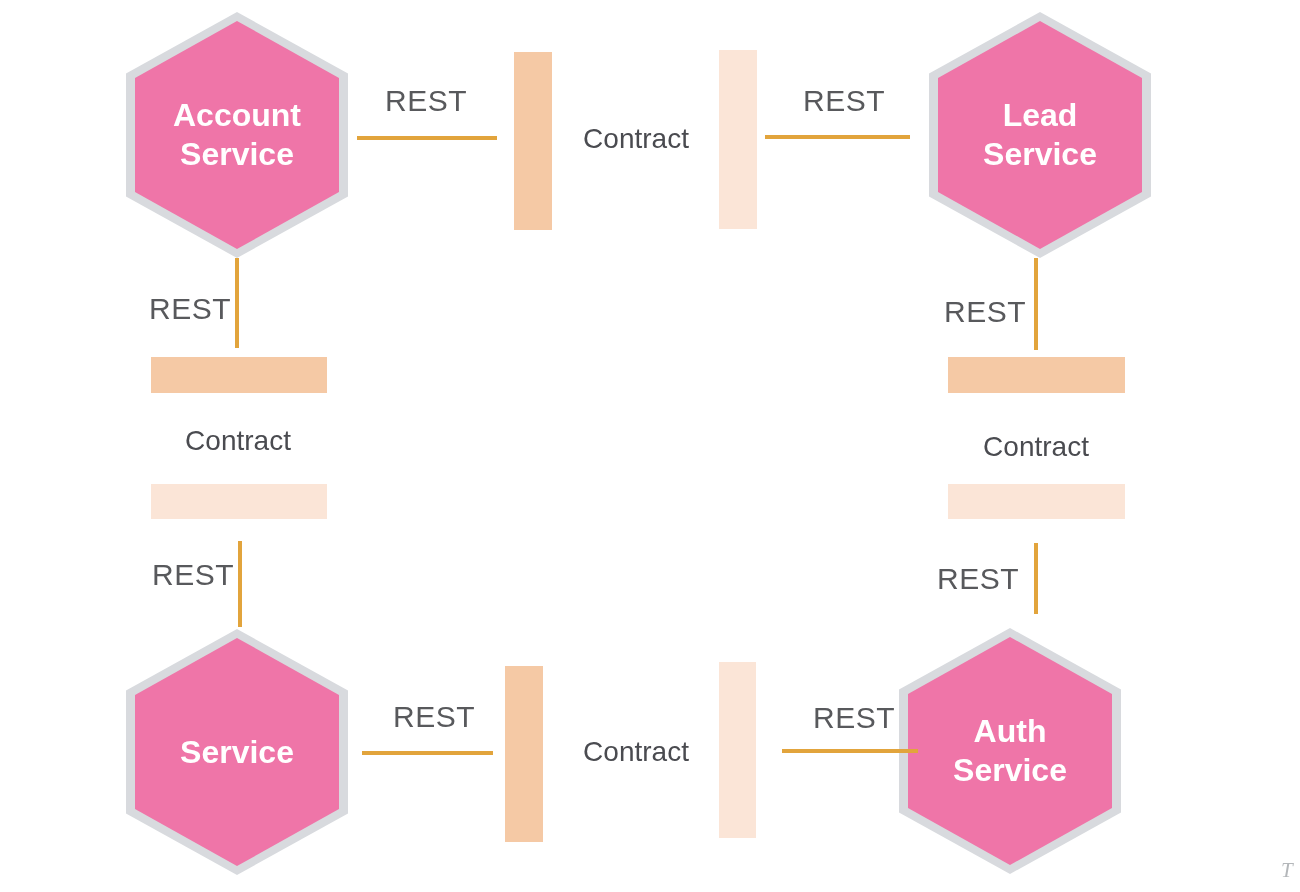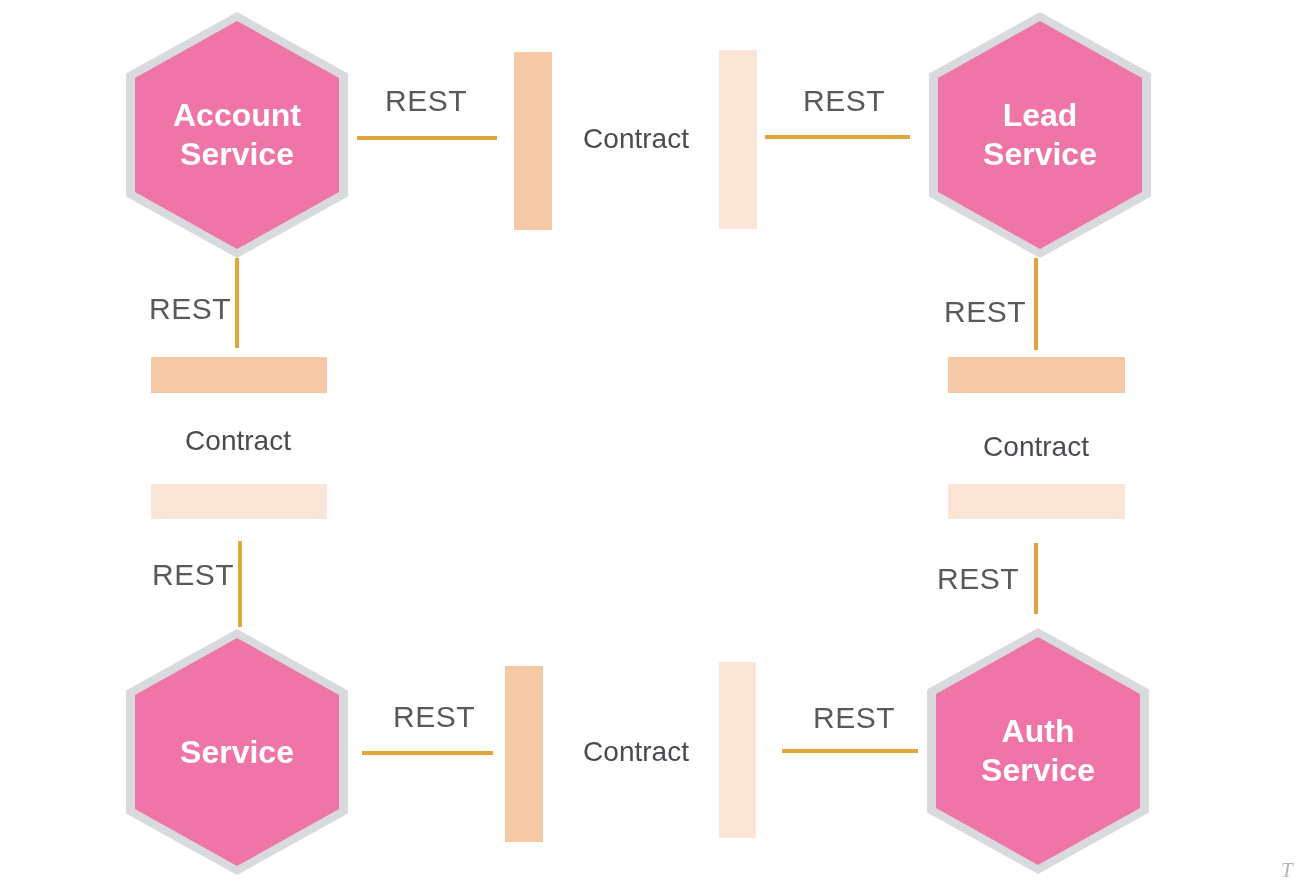--- a/index.html
+++ b/index.html
@@ -118,21 +118,21 @@
 
   <div class="hex" style="left:126px; top:629px;">
     <div class="hex-outer"></div>
     <div class="hex-inner">
       <div class="hex-label">
         <div>Service</div>
       </div>
     </div>
   </div>
 
-  <div class="hex" style="left:927px; top:628px;">
+  <div class="hex" style="left:899px; top:628px;">
     <div class="hex-outer"></div>
     <div class="hex-inner">
       <div class="hex-label">
         <div>Auth</div>
         <div>Service</div>
       </div>
     </div>
   </div>
 
   <div class="bar dark" style="left:514px; top:52px; width:38px; height:178px;"></div>

